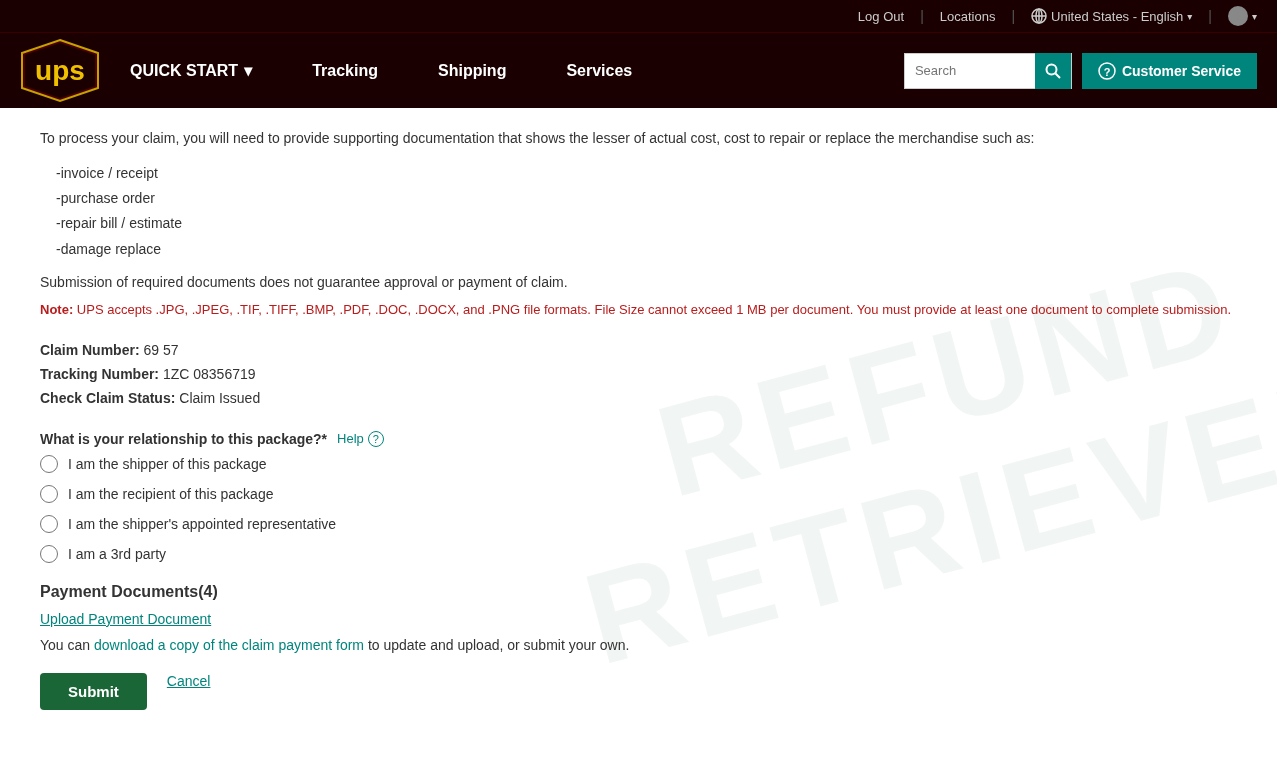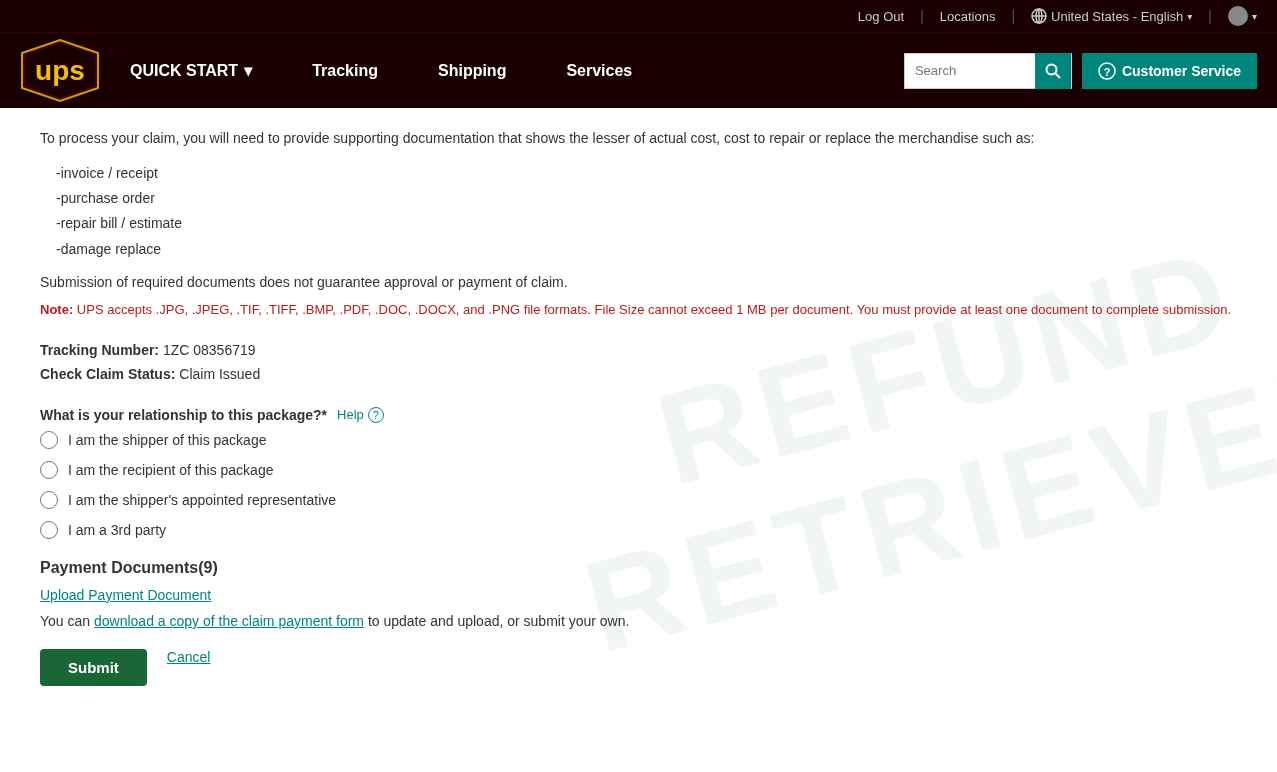--- a/index.html
+++ b/index.html
@@ -264,21 +264,20 @@
       display: block;
       margin-bottom: 10px;
     }
     .download-text {
       font-size: 14px;
       color: #333;
       margin-bottom: 20px;
     }
     .download-text a {
       color: #00857d;
-      text-decoration: underline;
       cursor: pointer;
     }
     .action-buttons {
       display: flex;
       gap: 20px;
       align-items: flex-start;
     }
     .submit-btn {
       background: #1a6636;
       color: #fff;
@@ -388,20 +387,24 @@
 
     <p class="submission-note">Submission of required documents does not guarantee approval or payment of claim.</p>
 
     <p class="note-block">
       <strong>Note:</strong>
       <span> UPS accepts .JPG, .JPEG, .TIF, .TIFF, .BMP, .PDF, .DOC, .DOCX, and .PNG file formats. File Size cannot exceed 1 MB per document. You must provide at least one document to complete submission.</span>
     </p>
 
     <div class="claim-info">
       <p>
+        <strong>Claim Number:</strong>
+        <span>69        57</span>
+      </p>
+      <p>
         <strong>Tracking Number:</strong>
         <span>1ZC        08356719</span>
       </p>
       <p>
         <strong>Check Claim Status:</strong>
         <span>Claim Issued</span>
       </p>
     </div>
 
     <div class="relationship-section">
@@ -425,21 +428,21 @@
         <input type="radio" name="relationship" style="">
         <span>I am the shipper's appointed representative</span>
       </label>
       <label class="radio-option">
         <input type="radio" name="relationship" style="">
         <span>I am a 3rd party</span>
       </label>
     </div>
 
     <div class="payment-docs-section">
-      <h3 class="payment-docs-title">Payment Documents(9)</h3>
+      <h3 class="payment-docs-title">Payment Documents(4)</h3>
       <a class="upload-link">Upload Payment Document</a>
       <p class="download-text">
         <span>You can </span>
         <a>download a copy of the claim payment form</a>
         <span> to update and upload, or submit your own.</span>
       </p>
     </div>
 
     <div class="action-buttons">
       <button class="submit-btn">Submit</button>

